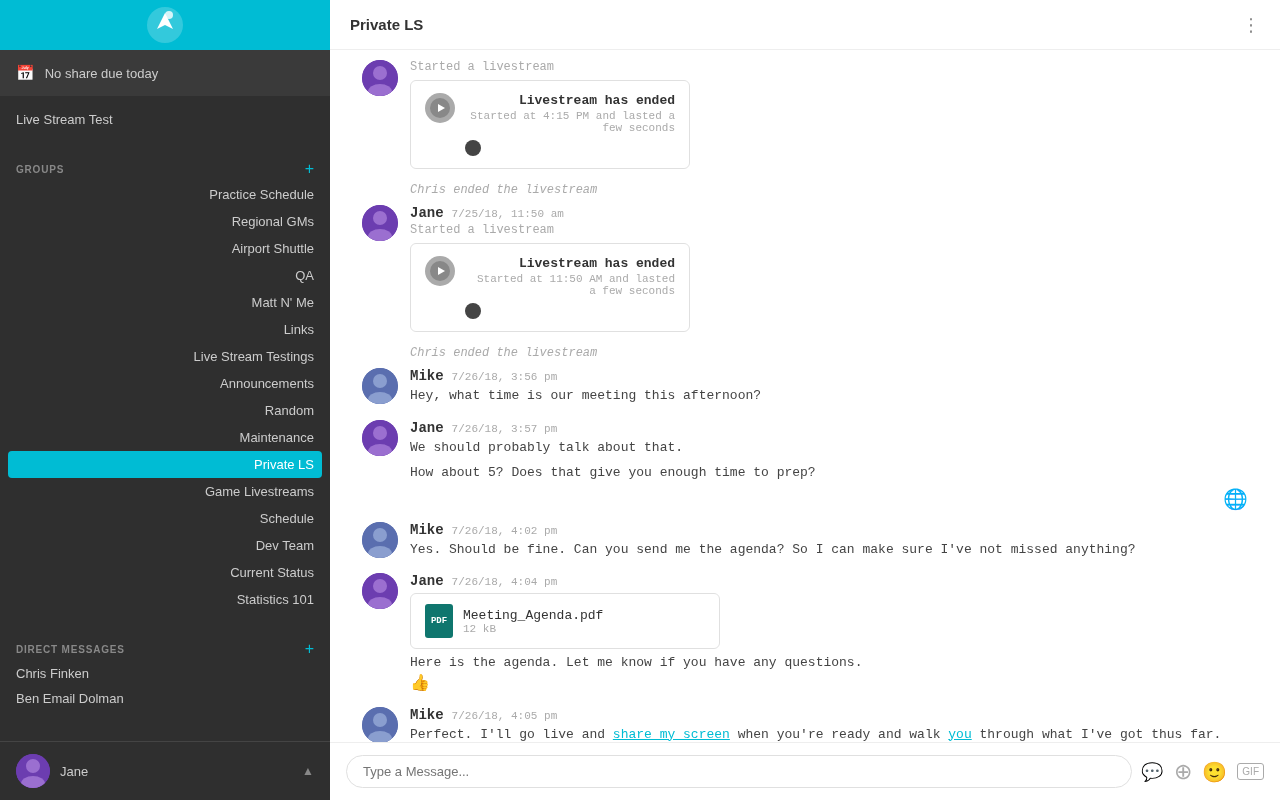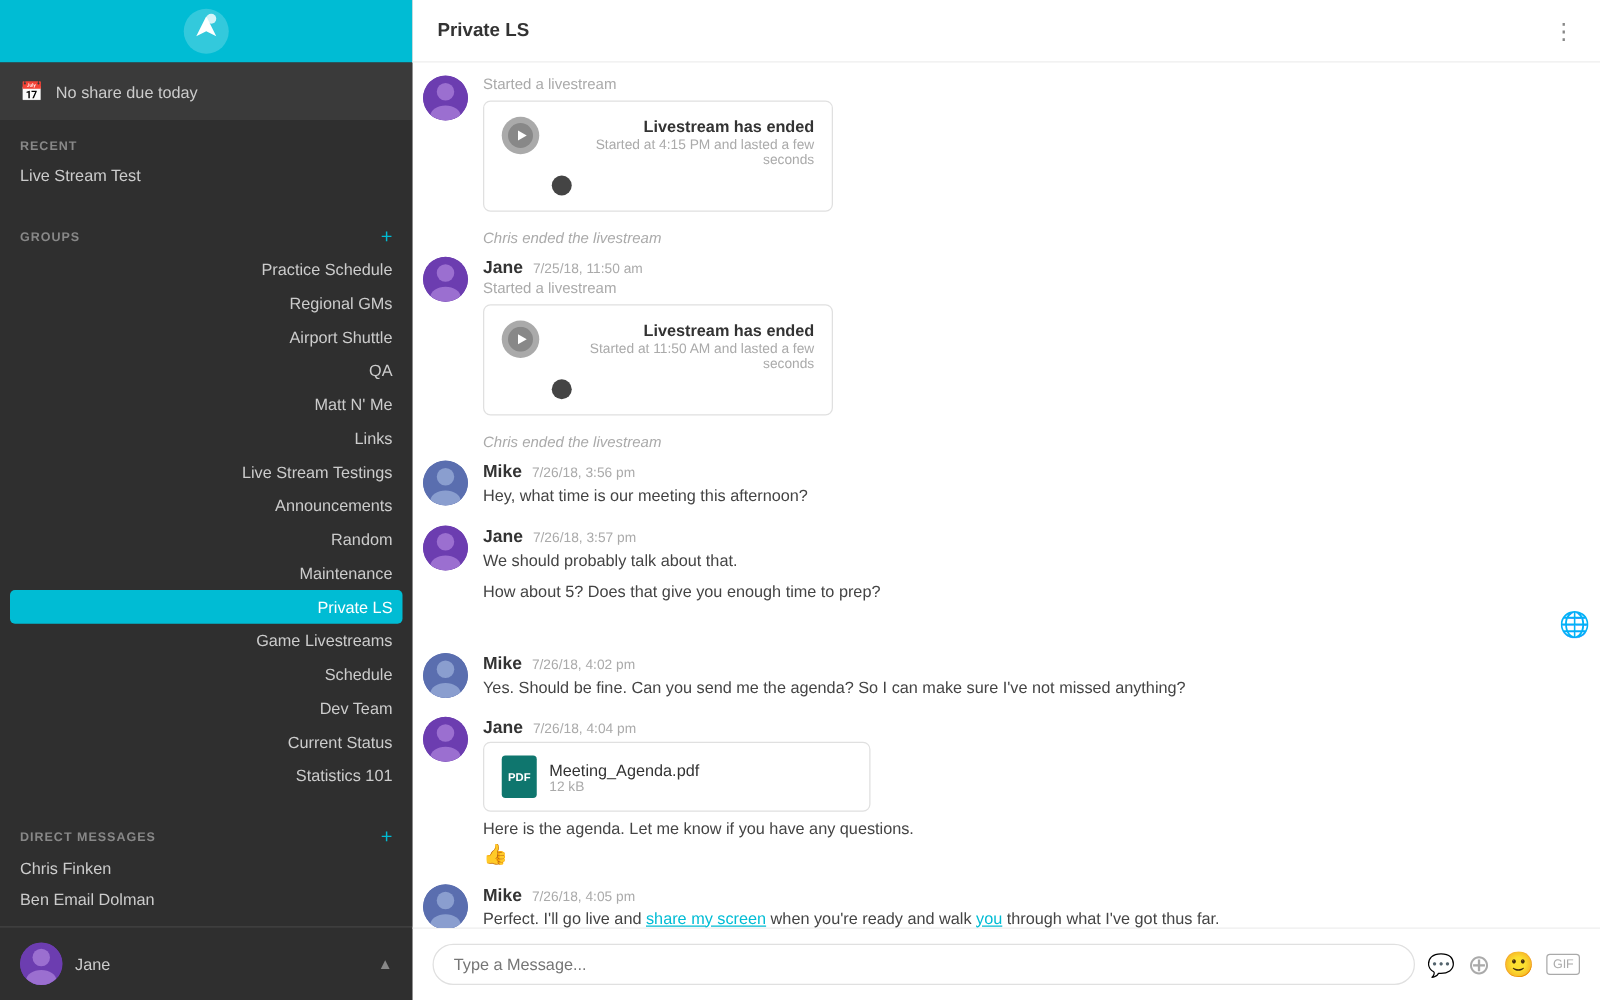--- a/index.html
+++ b/index.html
@@ -158,21 +158,22 @@
 
     .header-menu-icon {
       color: #888;
       font-size: 18px;
       cursor: pointer;
     }
 
     #messages-container {
       flex: 1;
       overflow-y: auto;
-      padding: 10px 8px;
+      padding: 10px 32px;
+      font-family: Liberation Mono, monospace;
     }
 
     #messages-container::-webkit-scrollbar { width: 6px; }
     #messages-container::-webkit-scrollbar-thumb { background: #ddd; border-radius: 3px; }
 
     .message-group {
       display: flex;
       gap: 12px;
       margin-bottom: 14px;
     }
@@ -362,21 +363,20 @@
   </div>
 
   <div class="tasks-bar">
     <span style="color:#aaa; font-size:15px;">📅</span>
     <span class="tasks-text">No share due today</span>
   </div>
 
   <div class="sidebar-scroll">
 
     <div class="sidebar-section">
-      <div class="sidebar-section-label">RECENT</div>
       <div class="recent-item">
         <span>Live Stream Test</span>
       </div>
     </div>
 
     <div class="sidebar-section">
       <div class="sidebar-section-header">
         <span class="sidebar-section-label" style="padding:0;">GROUPS</span>
         <span class="section-add-btn">+</span>
       </div>

